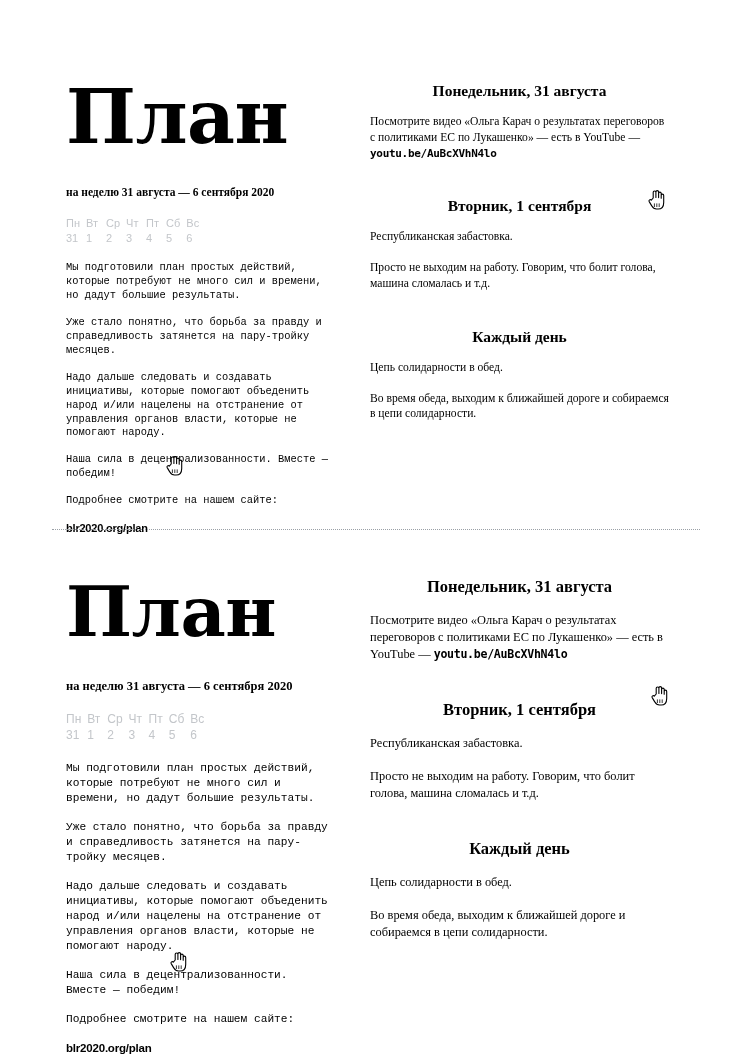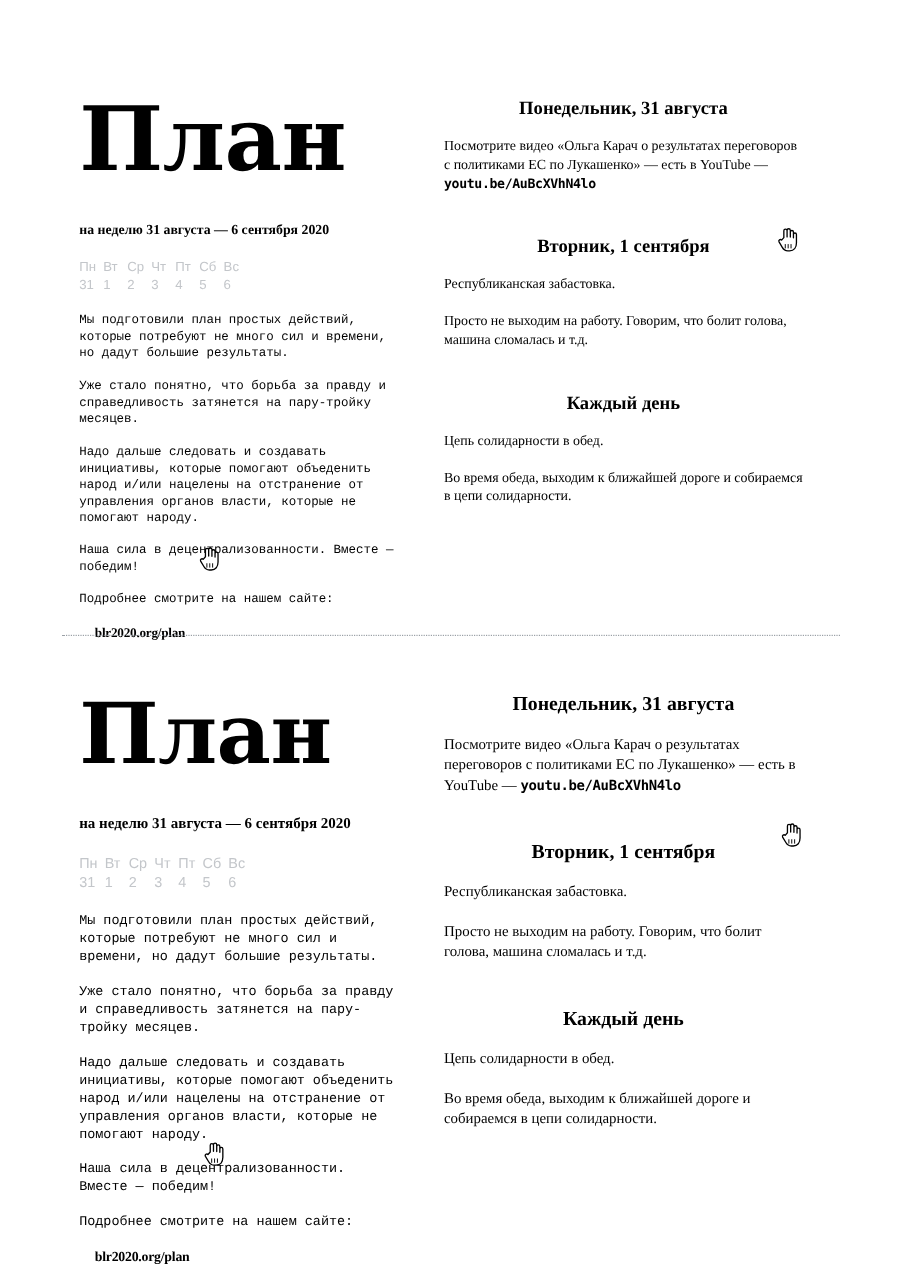--- a/index.html
+++ b/index.html
@@ -77,24 +77,24 @@
     margin: 0;
     line-height: 1.34;
     font-family: Liberation Mono, monospace;
   }
   #panel-1 .body-block { font-size: 10.4px; margin-top: 16px; }
   #panel-2 .body-block { font-size: 11.2px; margin-top: 17px; }
   #panel-1 .body-block + .body-block { margin-top: 13px; }
   #panel-2 .body-block + .body-block { margin-top: 14px; }
 
   .site-url {
-    font-family: Liberation Serif, serif;
+    font-family: Liberation Sans, sans-serif;
     font-weight: 700;
     letter-spacing: -0.2px;
-    margin: 13px;
+    margin: 0;
     position: relative;
     display: inline-block;
   }
   #panel-1 .site-url { font-size: 11px; margin-top: 14px; }
   #panel-2 .site-url { font-size: 11.5px; margin-top: 15px; }
 
   
   .day-heading {
     font-family: Liberation Serif, serif;
     font-weight: 700;

